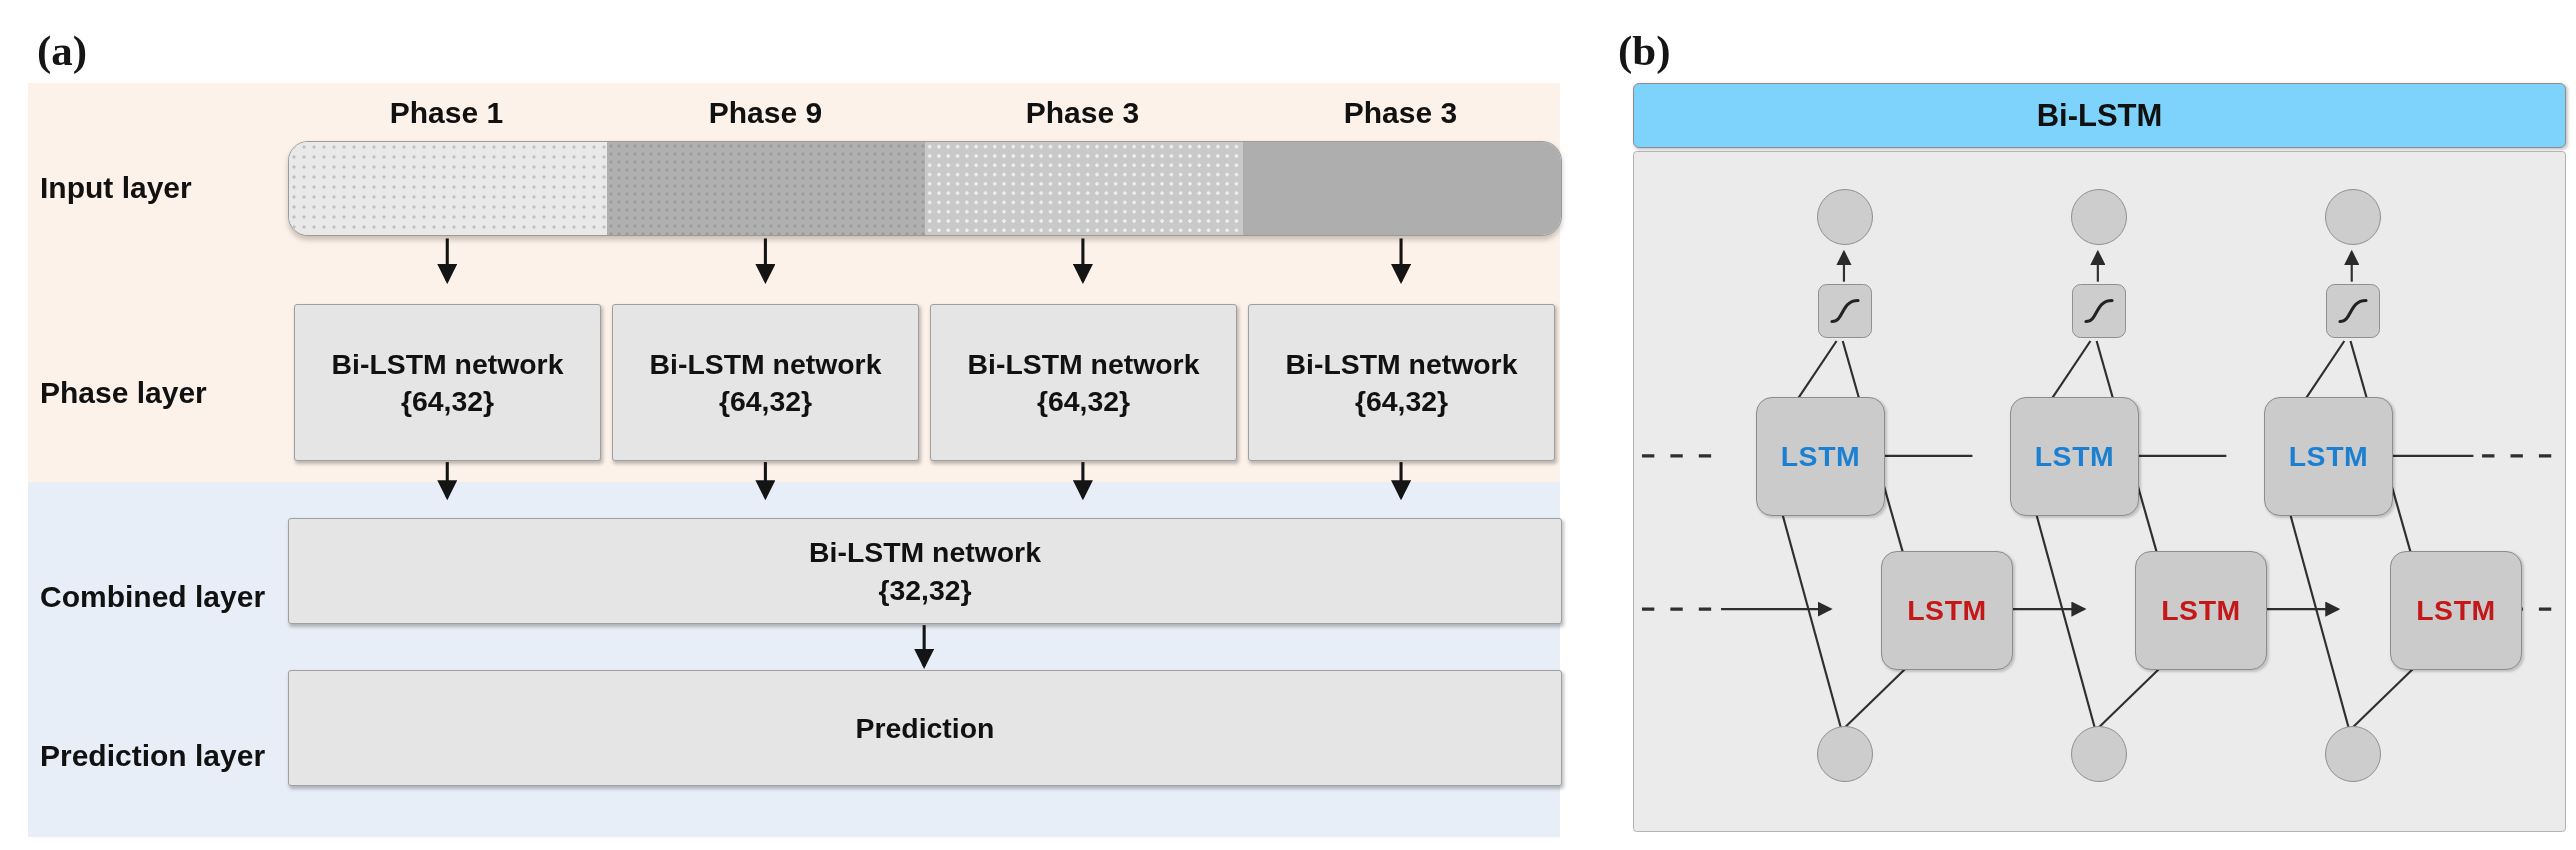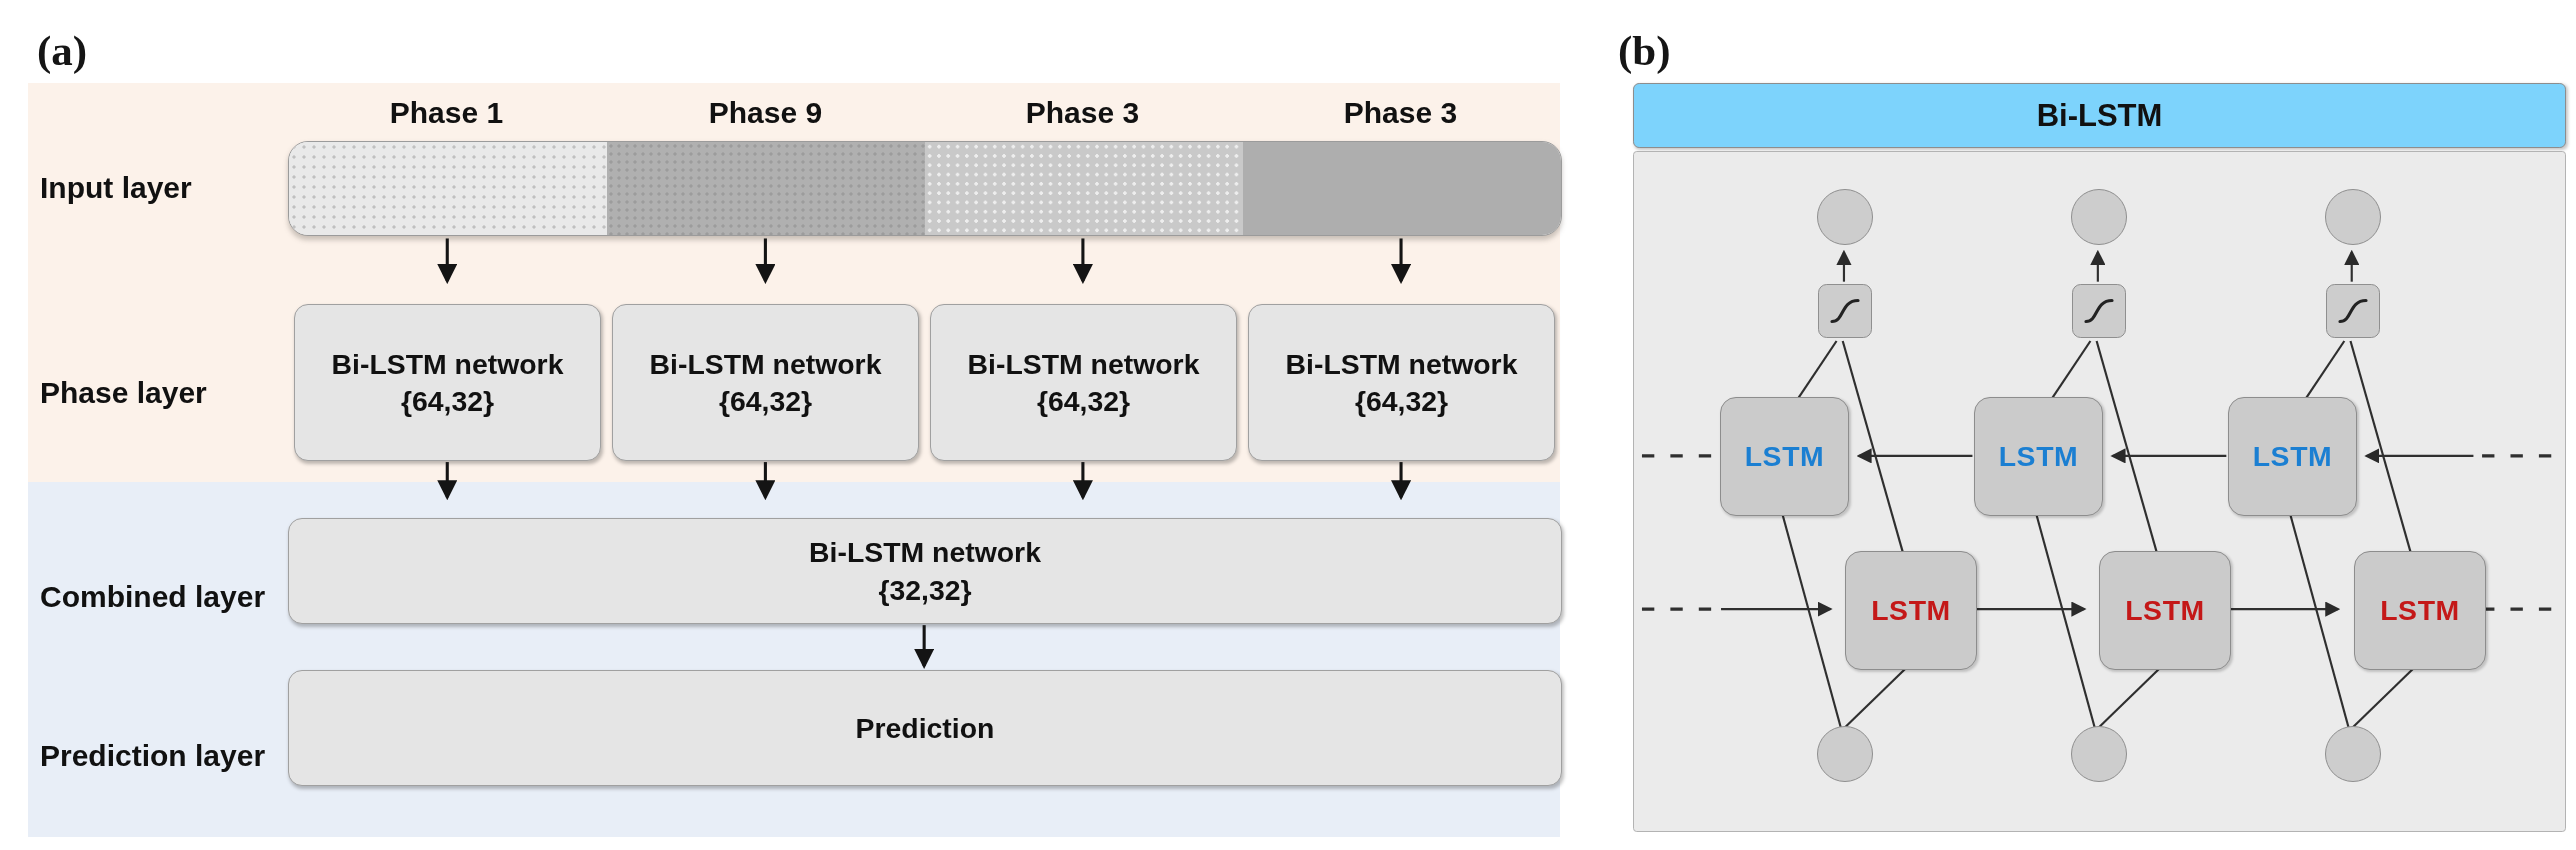--- a/index.html
+++ b/index.html
@@ -37,21 +37,21 @@
           background-size:10px 10px; }
   .seg2 { width:318px; background-color:#b0b0b0;
           background-image:radial-gradient(#9c9c9c 1.4px, transparent 1.8px);
           background-size:8px 8px; }
   .seg3 { width:318px; background-color:#c9c9c9;
           background-image:radial-gradient(#eeeeee 1.5px, transparent 1.9px);
           background-size:9.3px 9.3px; }
   .seg4 { width:318px; background-color:#aeaeae; }
 
   .a-box {
-    background:#e5e5e5; border:1.9px solid #a0a0a0; border-radius:14px;
+    background:#e5e5e5; border:1.9px solid #a0a0a0; border-radius:3px;
     box-shadow:1.9px 2.5px 3.7px rgba(0,0,0,.25);
     display:flex; flex-direction:column; align-items:center; justify-content:center;
     text-align:center; font-weight:bold;
   }
   .phase-box { top:304px; width:305px; height:155px; font-size:28.4px; line-height:37px; }
   #phase-box-1 { left:294px; }  #phase-box-2 { left:612px; }
   #phase-box-3 { left:930px; } #phase-box-4 { left:1248px; }
   #combined-box   { left:288px; top:518px;  width:1272px; height:104px; font-size:28.4px; line-height:38px; }
   #prediction-box { left:288px; top:670px; width:1272px; height:114px; font-size:28.4px; line-height:41px; }
 
@@ -76,20 +76,21 @@
   .sigmoid-box {
     top:284px; width:52px; height:52px; border-radius:8.7px;
     background:#cdcdcd; border:1.9px solid #8f8f8f;
     display:flex; align-items:center; justify-content:center;
   }
   .lstm-box {
     height:117px; border-radius:16px; background:#cbcbcb; border:1.9px solid #8d8d8d;
     display:flex; align-items:center; justify-content:center;
     font-size:28.4px; font-weight:bold; letter-spacing:0.6px;
     box-shadow:1.2px 1.9px 2.5px rgba(0,0,0,.18);
+    margin-left:36px;
   }
   .lstm-b { top:397px; width:127px; color:#1b7fd2; }
   .lstm-f { top:551px; width:130px; color:#c41818; }
   
   .c1.t-circle,.c1.b-circle { left:1817px; } .c1.sigmoid-box { left:1818px; }
   .c1.lstm-b { left:1720px; } .c1.lstm-f { left:1845px; }
   .c2.t-circle,.c2.b-circle { left:2071px; } .c2.sigmoid-box { left:2072px; }
   .c2.lstm-b { left:1974px; } .c2.lstm-f { left:2099px; }
   .c3.t-circle,.c3.b-circle { left:2325px; } .c3.sigmoid-box { left:2326px; }
   .c3.lstm-b { left:2228px; } .c3.lstm-f { left:2354px; }

